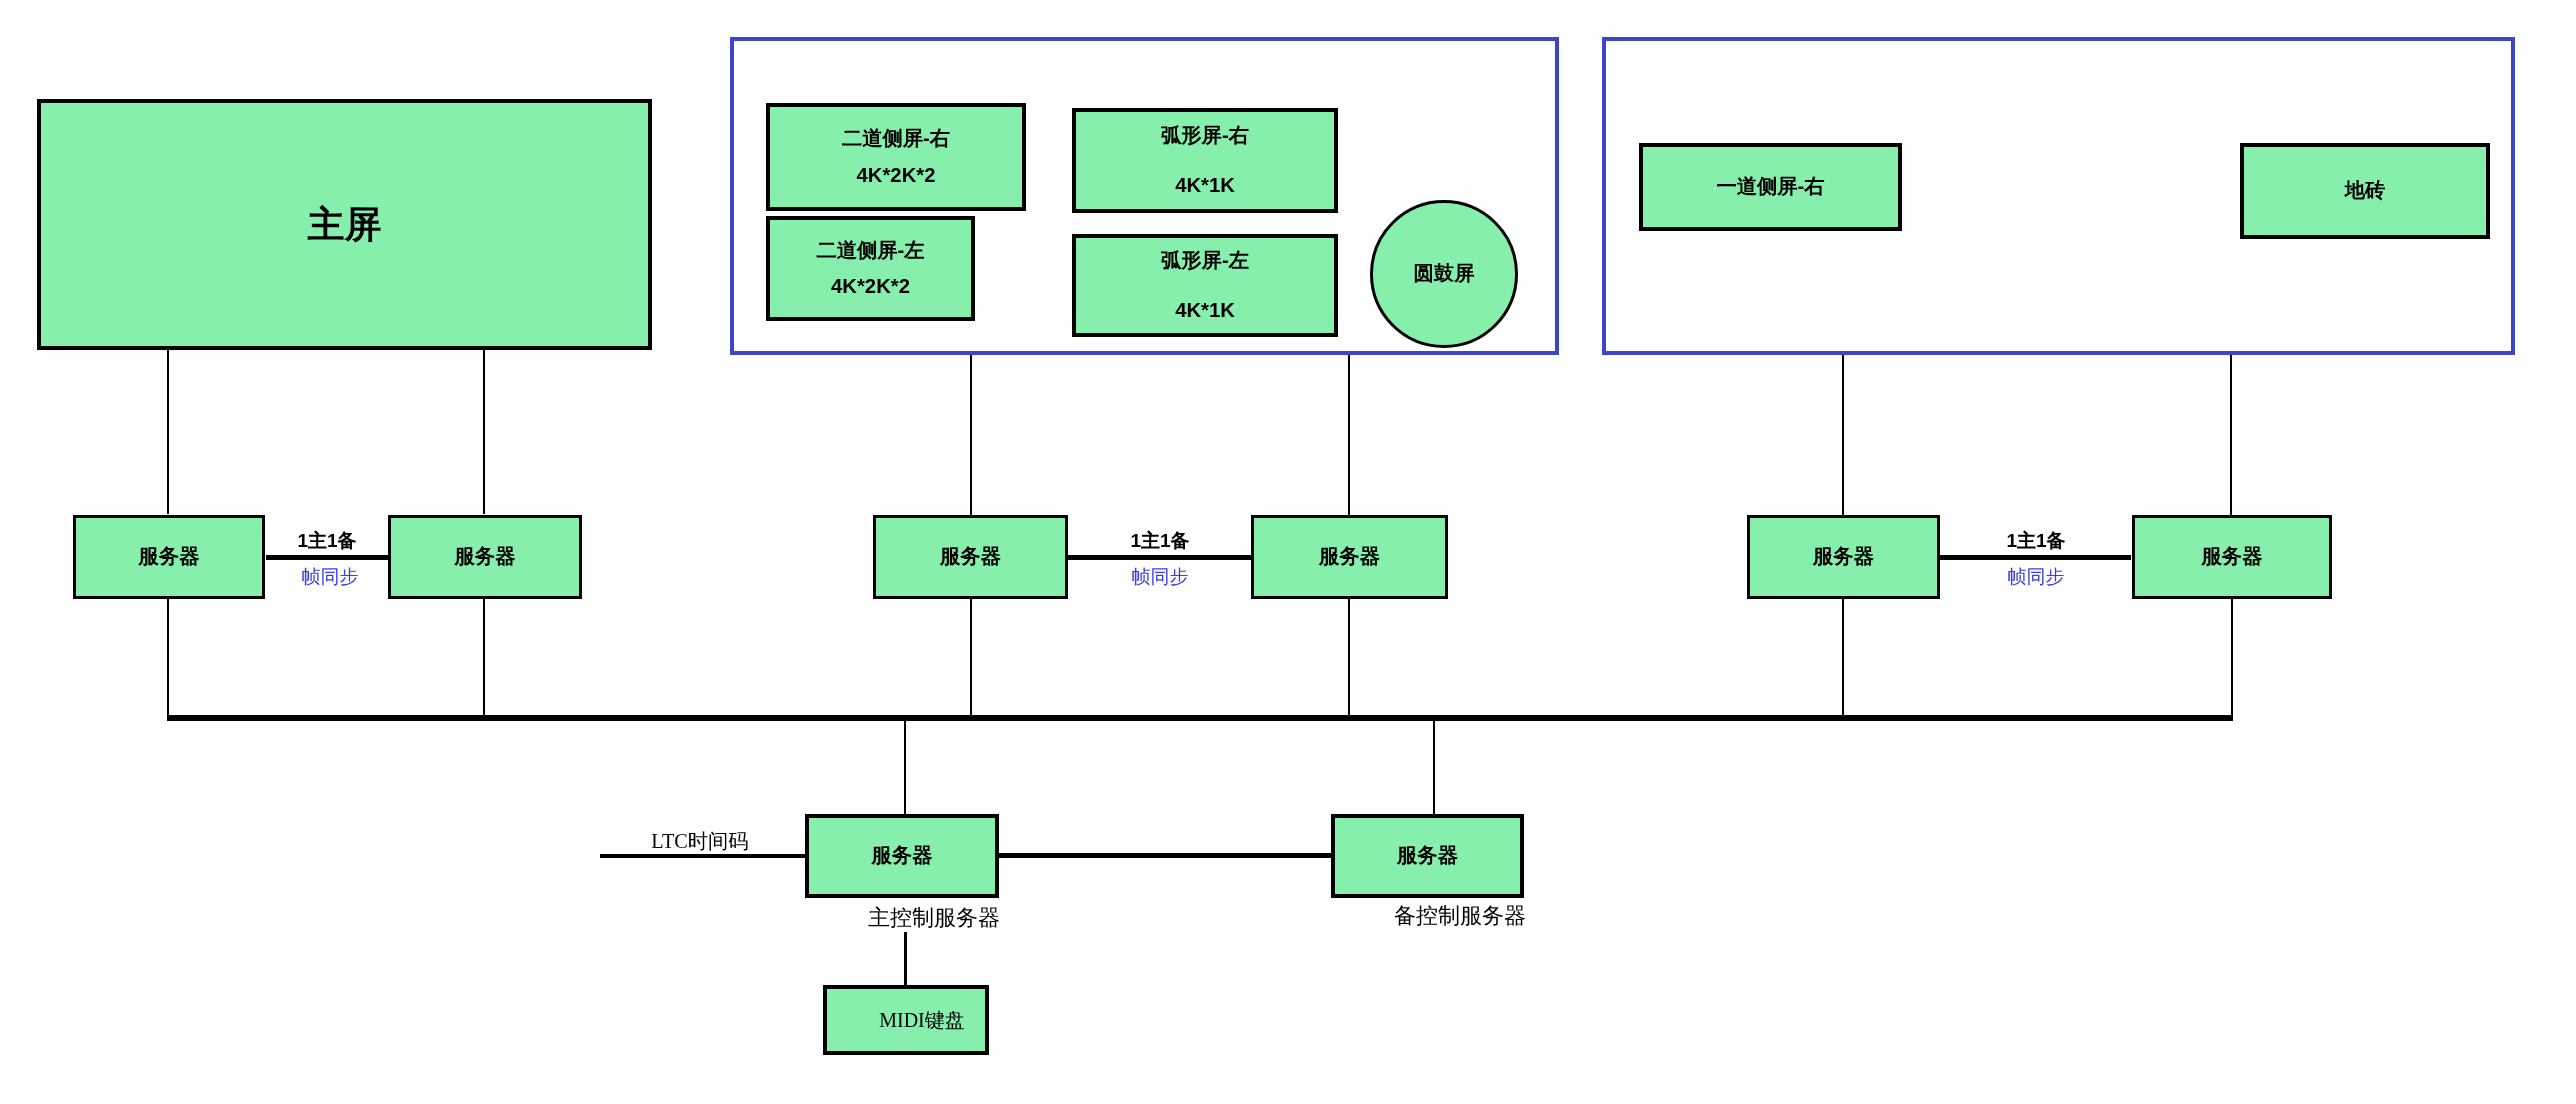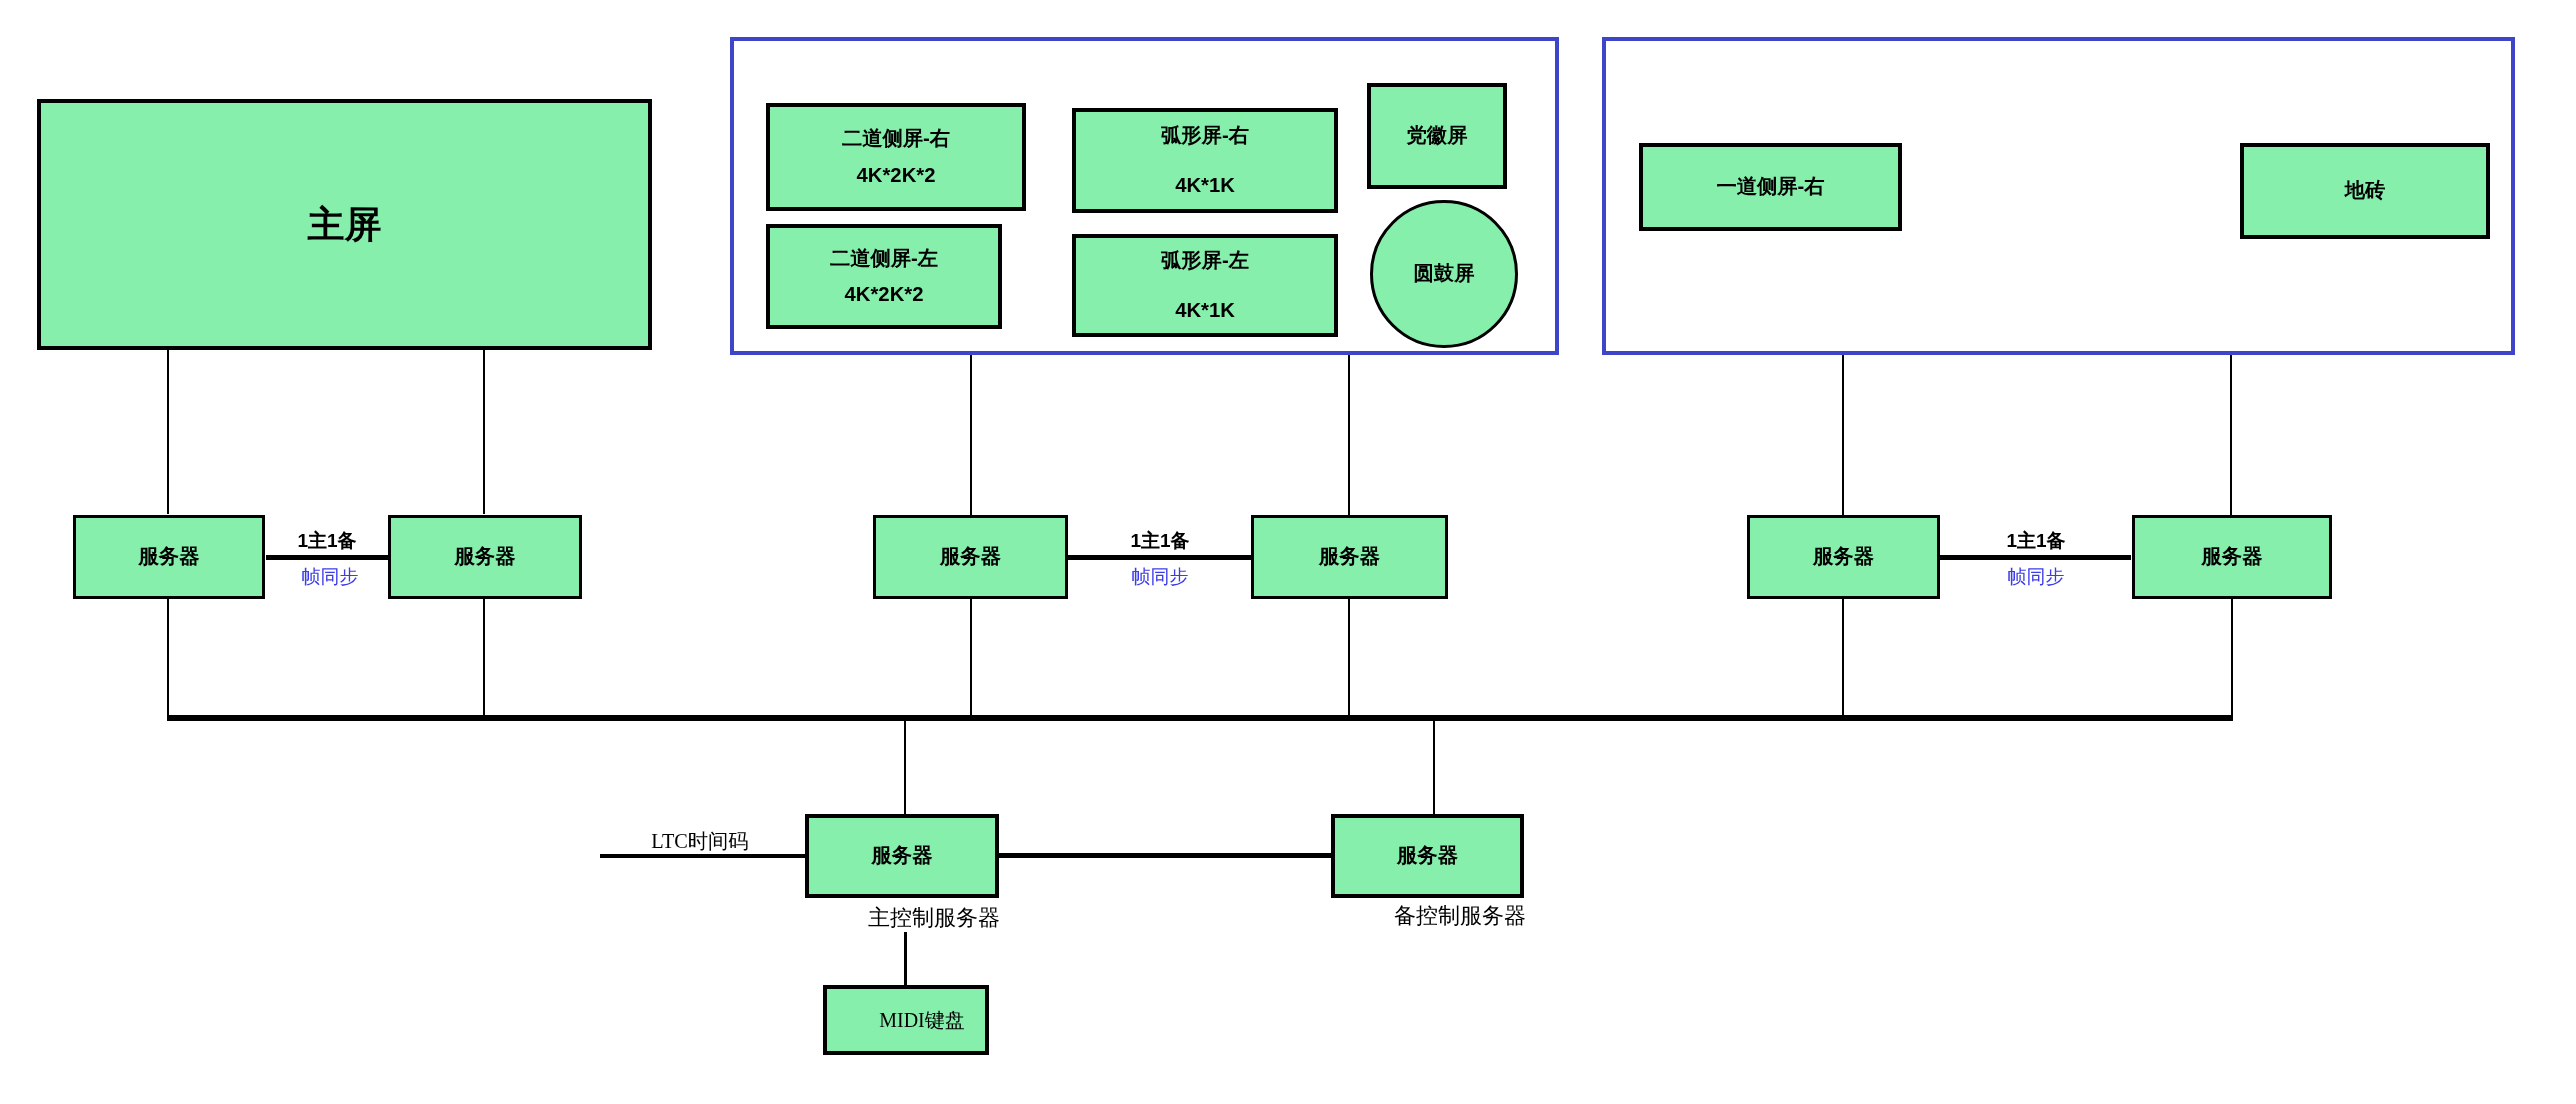--- a/index.html
+++ b/index.html
@@ -49,25 +49,22 @@
   <div class="box" style="left:766px; top:103px; width:260px; height:108px;">
     <span class="t">二道侧屏-右</span>
     <span class="t t2">4K*2K*2</span>
   </div>
 
   <div class="box" style="left:1072px; top:108px; width:266px; height:105px;">
     <span class="t">弧形屏-右</span>
     <span class="t t2n">4K*1K</span>
   </div>
 
-  <div class="box" style="left:1367px; top:83px; width:140px; height:106px;">
-    <span class="t">党徽屏</span>
-  </div>
 
-  <div class="box" style="left:766px; top:224px; width:236px; height:105px;">
+  <div class="box" style="left:766px; top:216px; width:209px; height:105px;">
     <span class="t">二道侧屏-左</span>
     <span class="t t2">4K*2K*2</span>
   </div>
 
   <div class="box" style="left:1072px; top:234px; width:266px; height:103px;">
     <span class="t">弧形屏-左</span>
     <span class="t t2n">4K*1K</span>
   </div>
 
   <div class="box circle" style="left:1370px; top:200px; width:148px; height:148px; border-width:3.6px;">

